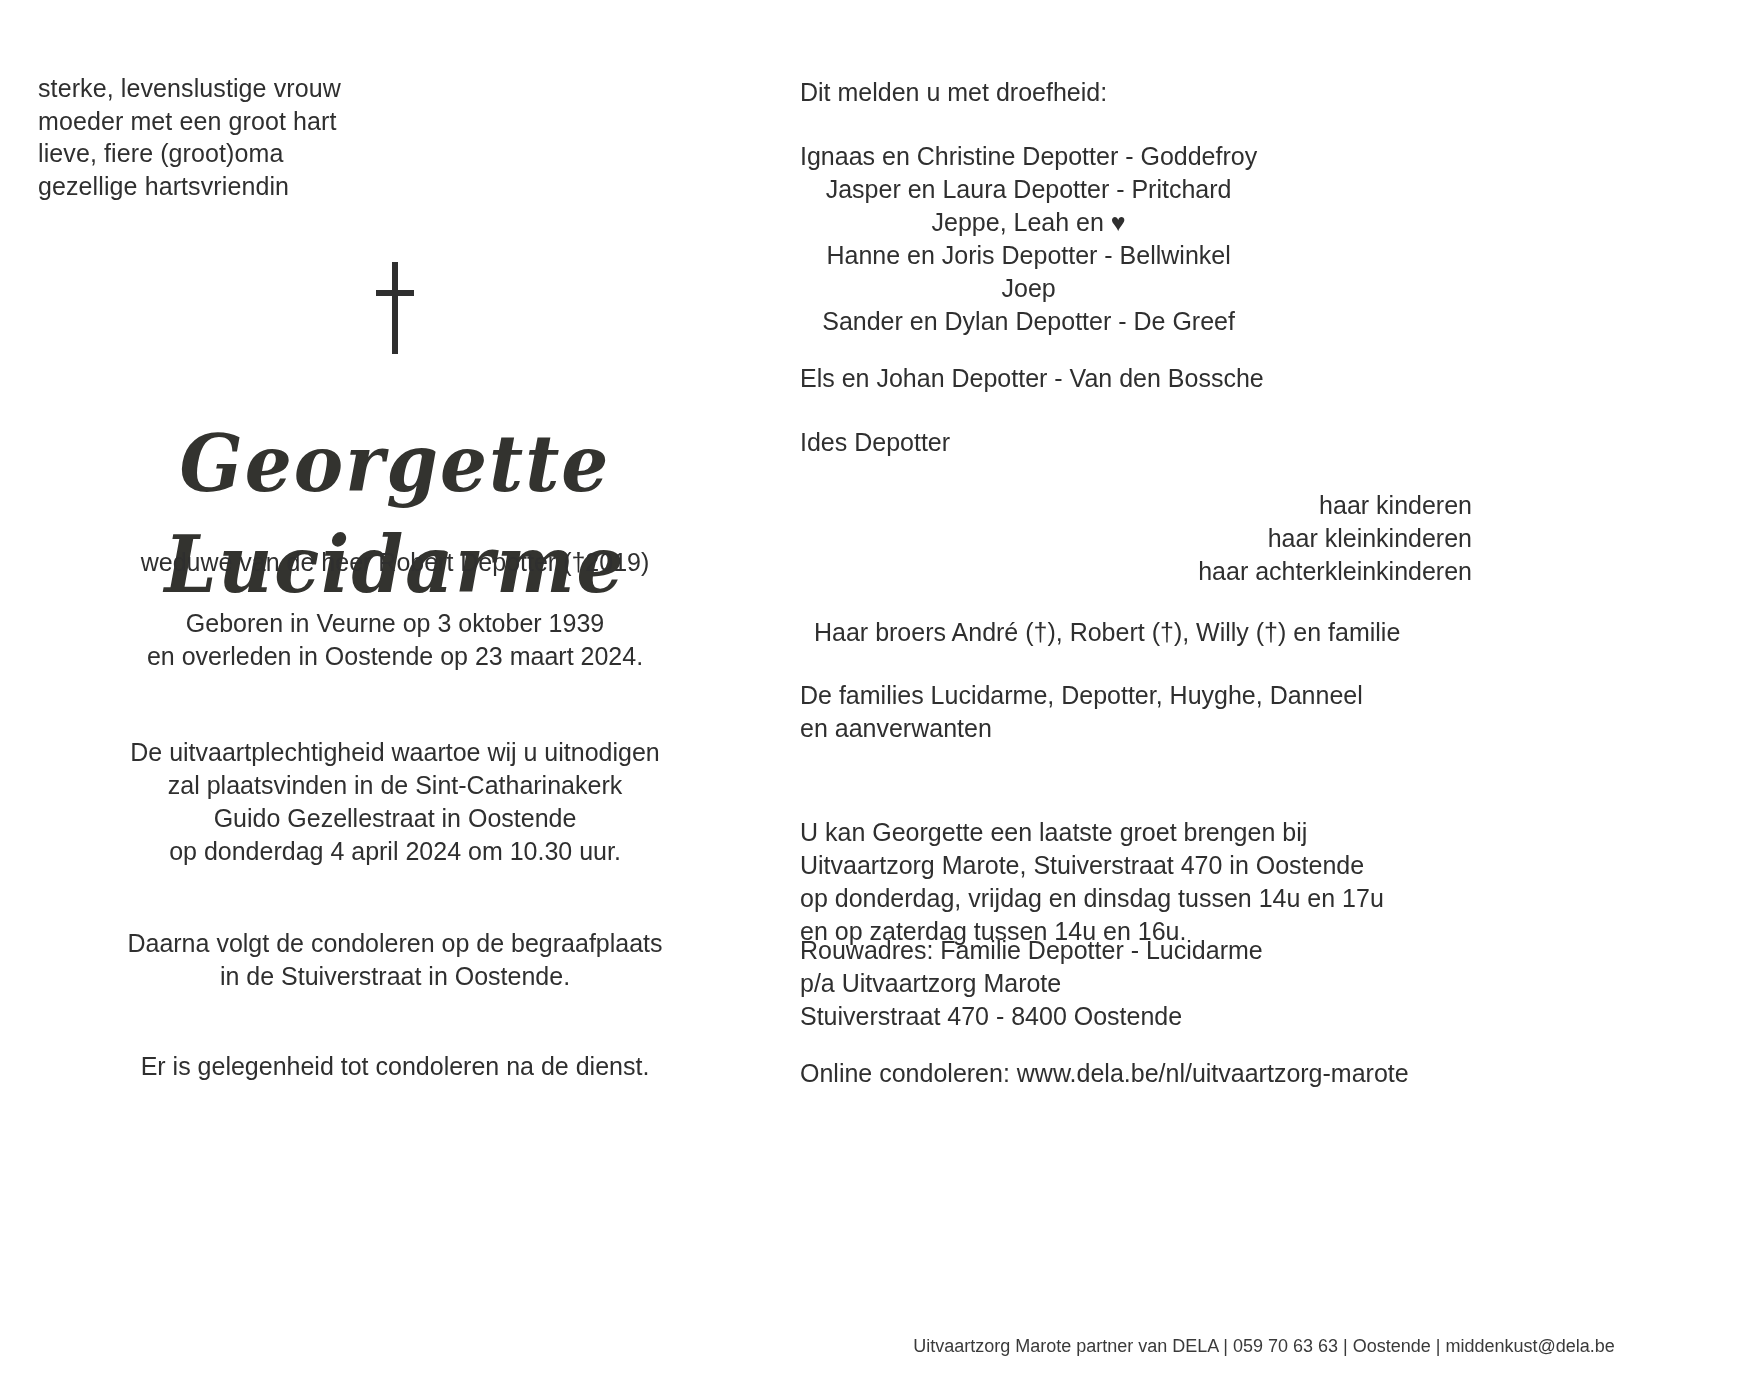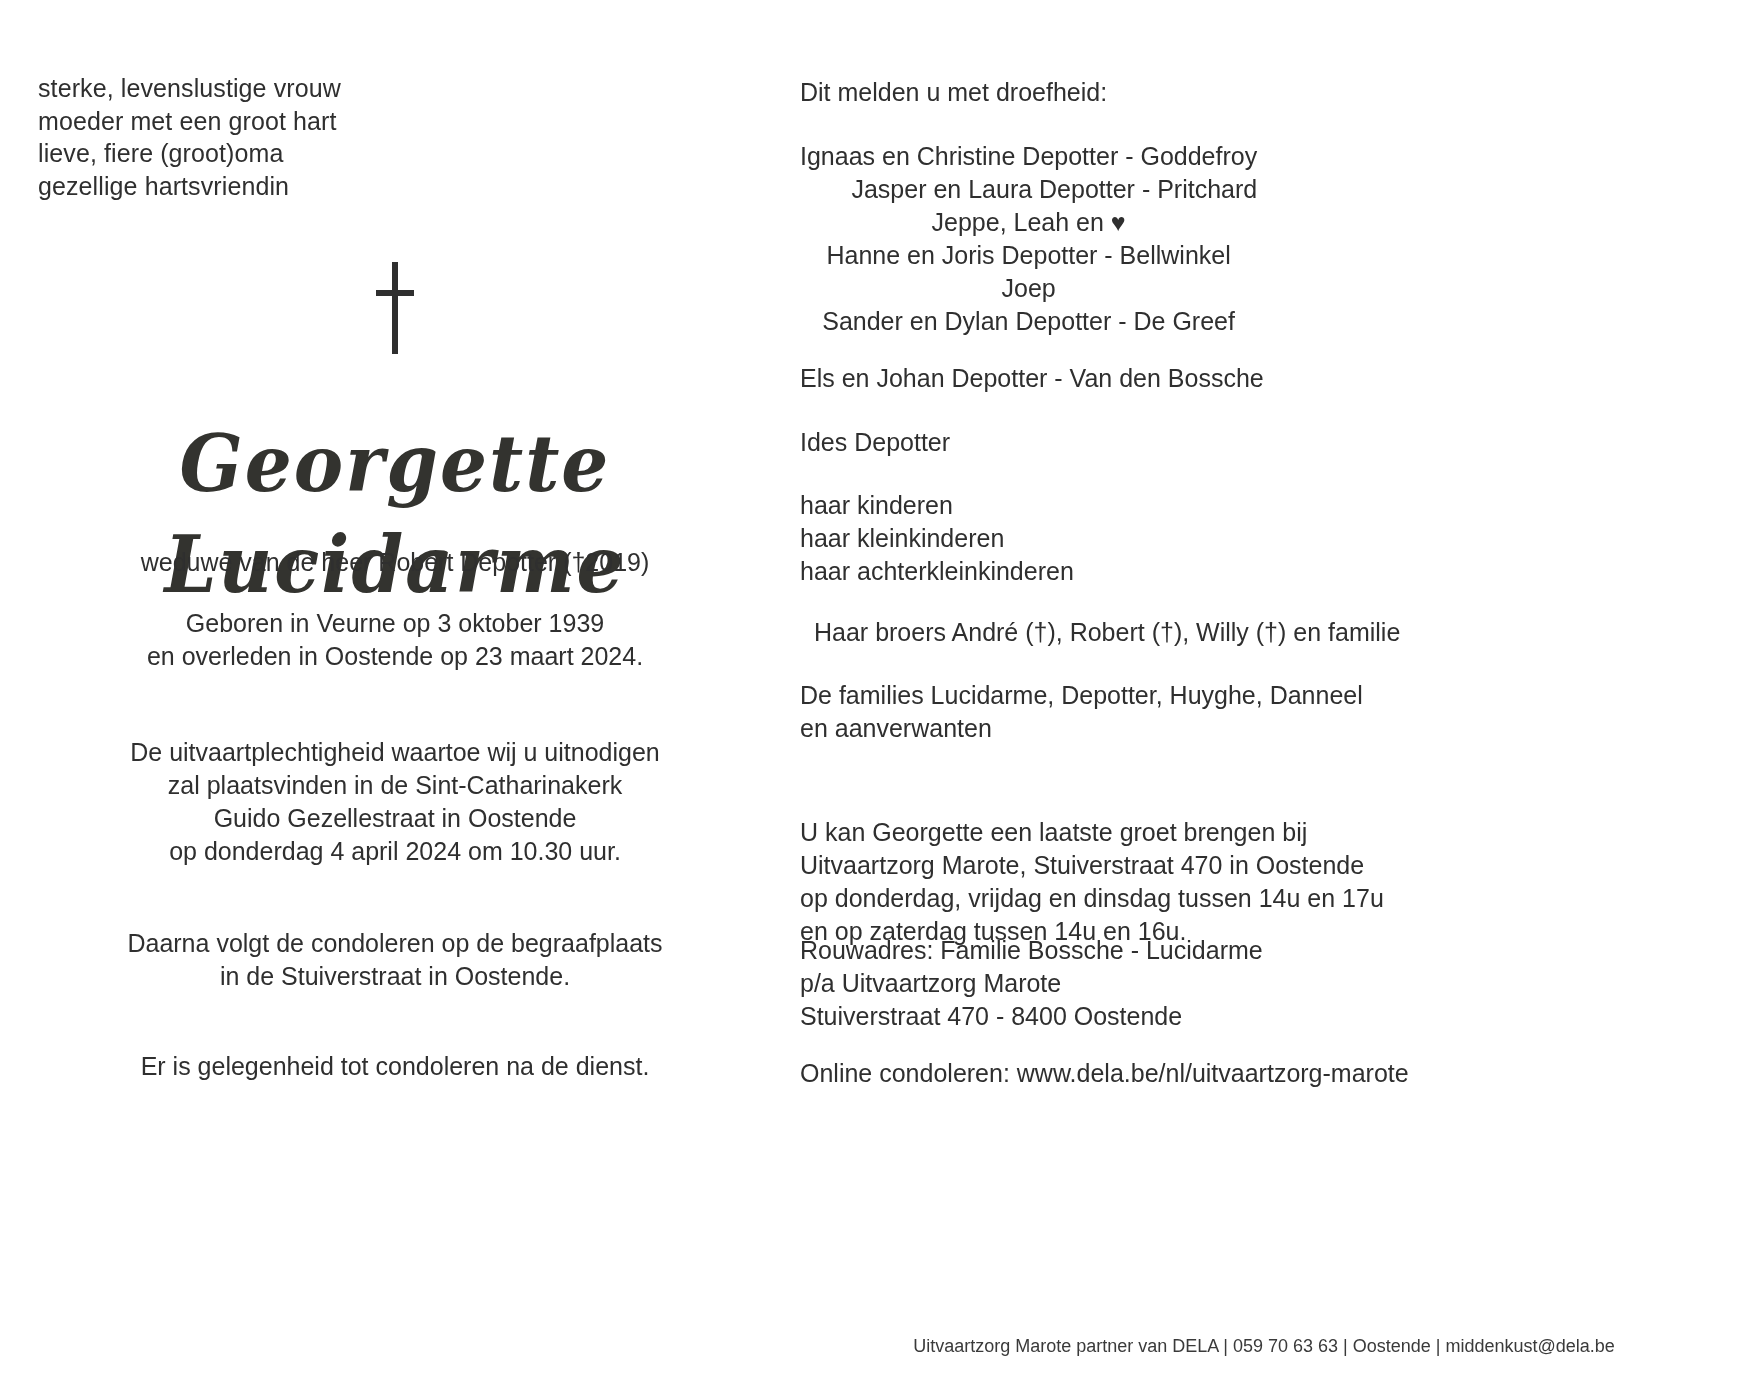--- a/index.html
+++ b/index.html
@@ -114,21 +114,21 @@
   }
 
   .r-abs {
     position: absolute;
     font-size: 25px;
     line-height: 33px;
     color: #2f2f2f;
     white-space: nowrap;
   }
   .r-left   { left: 10px; text-align: left; }
-  .r-right  { left: 10px; width: 660px; }
+  .r-right  { left: 22px; width: 660px; text-align: right; }
 
   .announce   { top: 76px; }
   .family-1   { top: 140px; }
   .family-2   { top: 362px; }
   .family-3   { top: 426px; }
   .grandkids  { top: 489px; }
   .siblings   { top: 616px; margin-left: 14px; }
   .families   { top: 679px; }
   .visitation { top: 816px; }
   .mailaddr   { top: 934px; }
@@ -195,21 +195,21 @@
     </div>
 
   </div>
 
   <div class="col-right">
 
     <div class="r-abs r-left announce">Dit melden u met droefheid:</div>
 
     <div class="r-abs r-left family-1">
       <div style="text-align:left">Ignaas en Christine Depotter - Goddefroy</div>
-      <div style="text-align:right">Jasper en Laura Depotter - Pritchard</div>
+      <div style="text-align:center">Jasper en Laura Depotter - Pritchard</div>
       <div style="text-align:center">Jeppe, Leah en ♥</div>
       <div style="text-align:center">Hanne en Joris Depotter - Bellwinkel</div>
       <div style="text-align:center">Joep</div>
       <div style="text-align:center">Sander en Dylan Depotter - De Greef</div>
     </div>
 
     <div class="r-abs r-left family-2">Els en Johan Depotter - Van den Bossche</div>
 
     <div class="r-abs r-left family-3">Ides Depotter</div>
 
@@ -227,21 +227,21 @@
     </div>
 
     <div class="r-abs r-left visitation">
       <div>U kan Georgette een laatste groet brengen bij</div>
       <div>Uitvaartzorg Marote, Stuiverstraat 470 in Oostende</div>
       <div>op donderdag, vrijdag en dinsdag tussen 14u en 17u</div>
       <div>en op zaterdag tussen 14u en 16u.</div>
     </div>
 
     <div class="r-abs r-left mailaddr">
-      <div>Rouwadres: Familie Bossche - Lucidarme</div>
+      <div>Rouwadres: Familie Depotter - Lucidarme</div>
       <div>p/a Uitvaartzorg Marote</div>
       <div>Stuiverstraat 470 - 8400 Oostende</div>
     </div>
 
     <div class="r-abs r-left online">Online condoleren: www.dela.be/nl/uitvaartzorg-marote</div>
 
     <div class="footer">Uitvaartzorg Marote partner van DELA | 059 70 63 63 | Oostende | middenkust@dela.be</div>
 
   </div>
 

